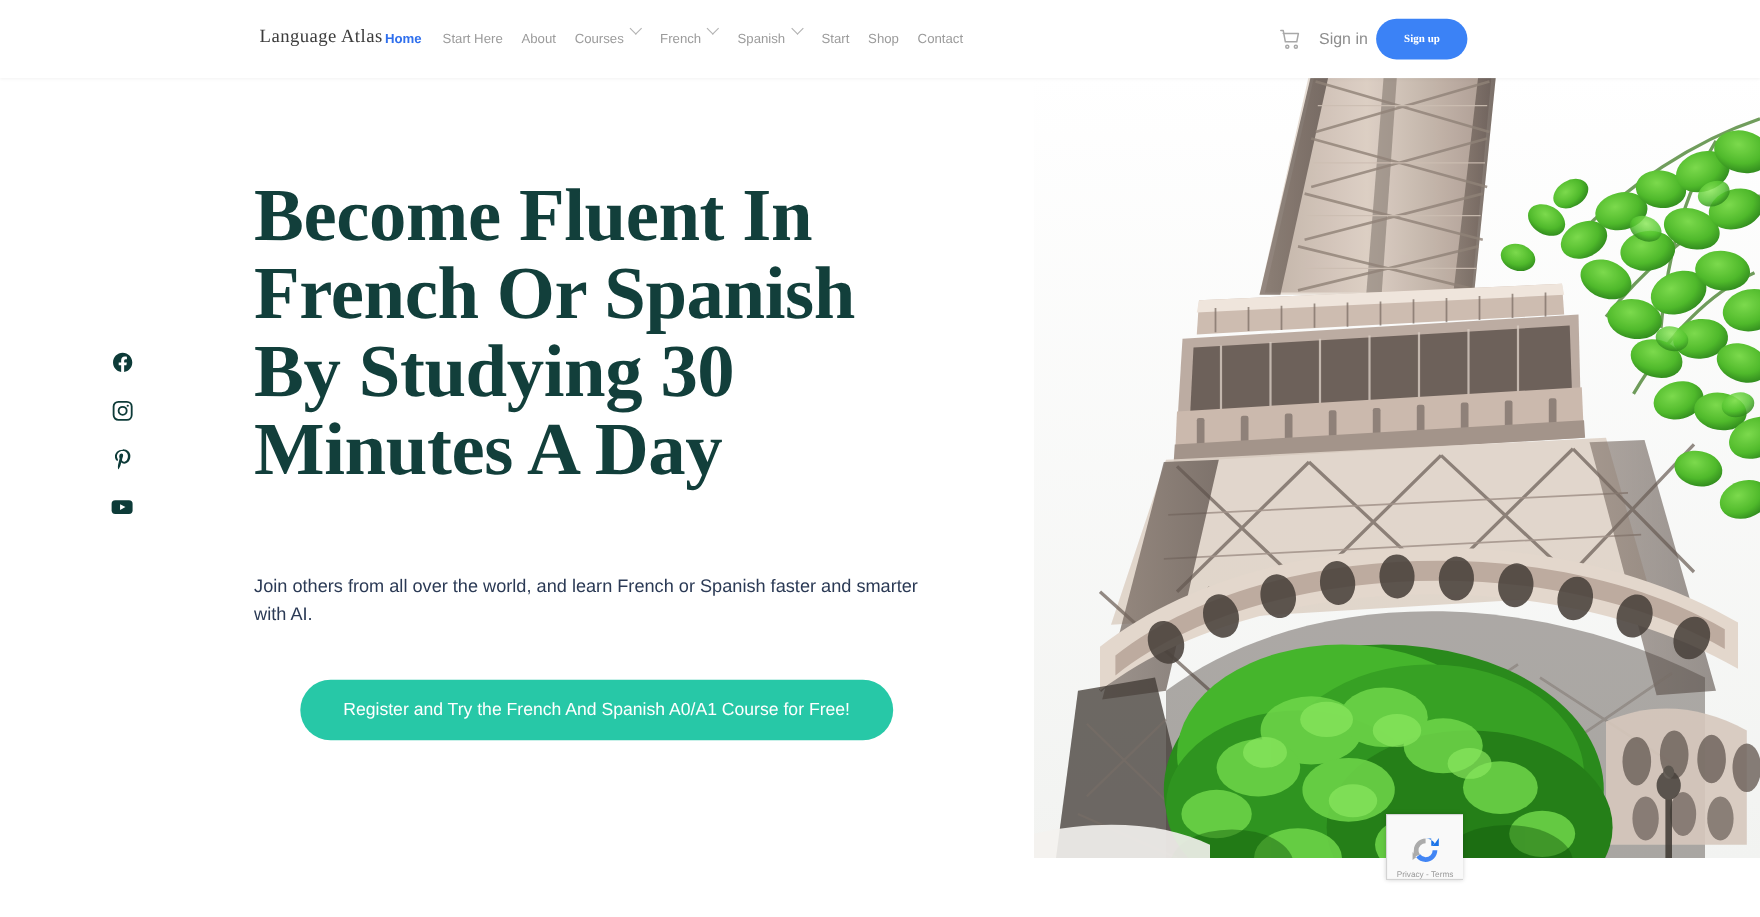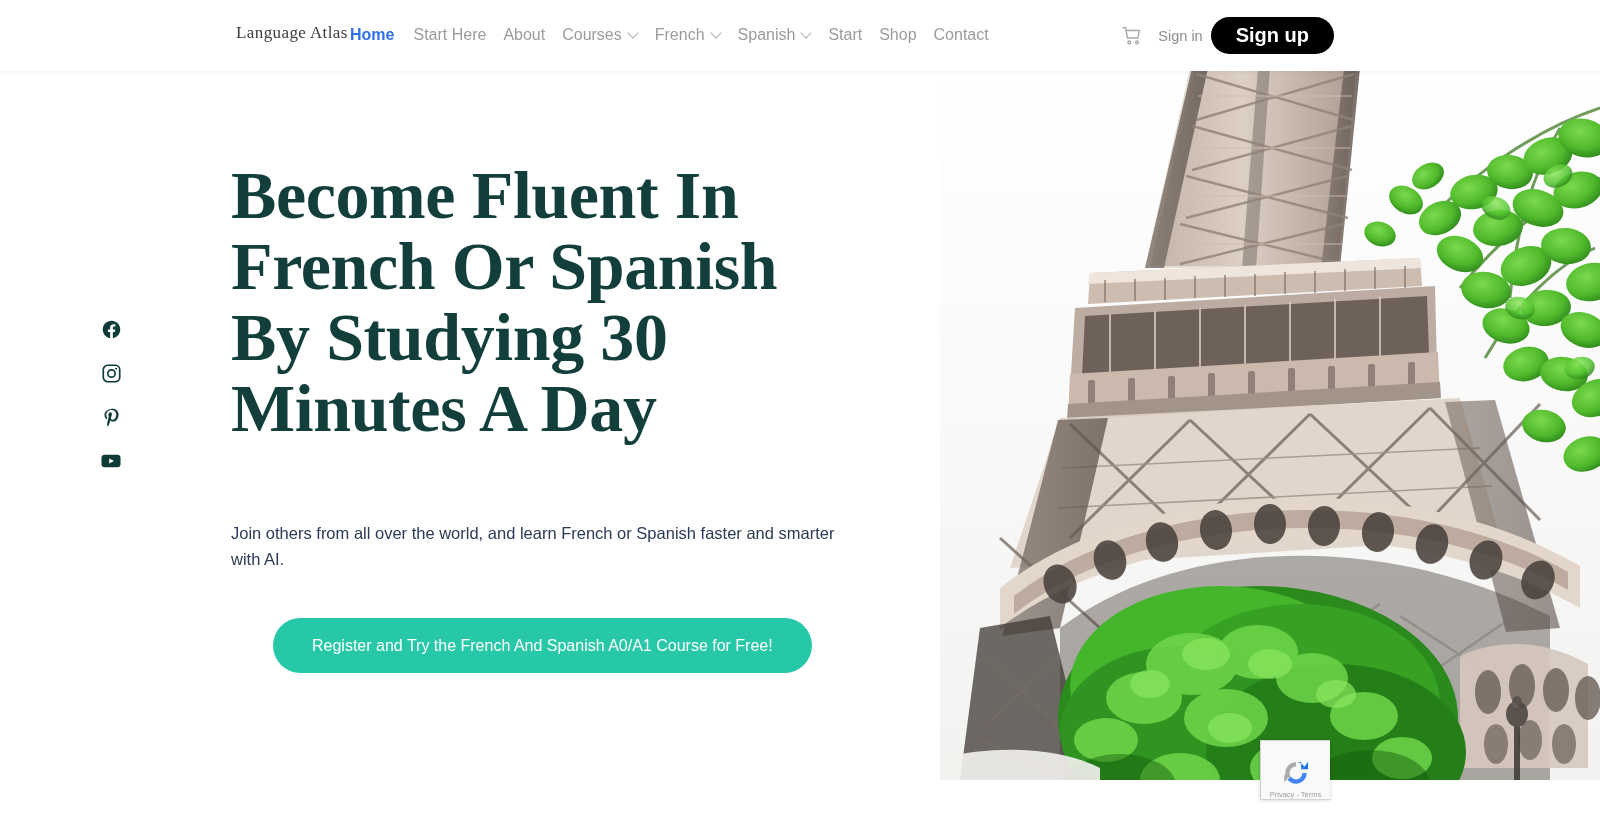--- a/index.html
+++ b/index.html
@@ -45,23 +45,23 @@
     position: absolute;
     left: 350px;
     top: 24px;
     display: flex;
     align-items: center;
     gap: 0;
     white-space: nowrap;
   }
   .nav-item {
     display: flex;
-    align-items: center;
+    align-items: flex-start;
     gap: 7px;
-    font-size: 16px;
+    font-size: 12px;
     color: #9b9b9b;
     padding: 0 17px 0 0;
     line-height: 22px;
     cursor: pointer;
     white-space: nowrap;
   }
   .nav-item:first-child { padding-left: 0; }
   .nav-item.active {
     color: #2f6fed;
     font-weight: bold;
@@ -99,31 +99,31 @@
     margin-right: 4px;
   }
   #signin-link {
     font-size: 14.5px;
     color: #8d8d8d;
     cursor: pointer;
     margin-right: 8px;
     white-space: nowrap;
   }
   #signup-btn {
-    background: #000000;
+    background: #3b82f6;
     color: #ffffff;
-    font-size: 20px;
+    font-size: 10px;
     font-weight: bold;
     border: none;
     border-radius: 24px;
     height: 37px;
     padding: 0 25px;
     cursor: pointer;
     margin-right: 266px;
-    font-family: Liberation Sans, sans-serif;
+    font-family: Liberation Serif, serif;
     white-space: nowrap;
   }
 
   
   #social-rail {
     position: absolute;
     left: 94px;
     top: 318px;
     width: 34px;
     display: flex;

